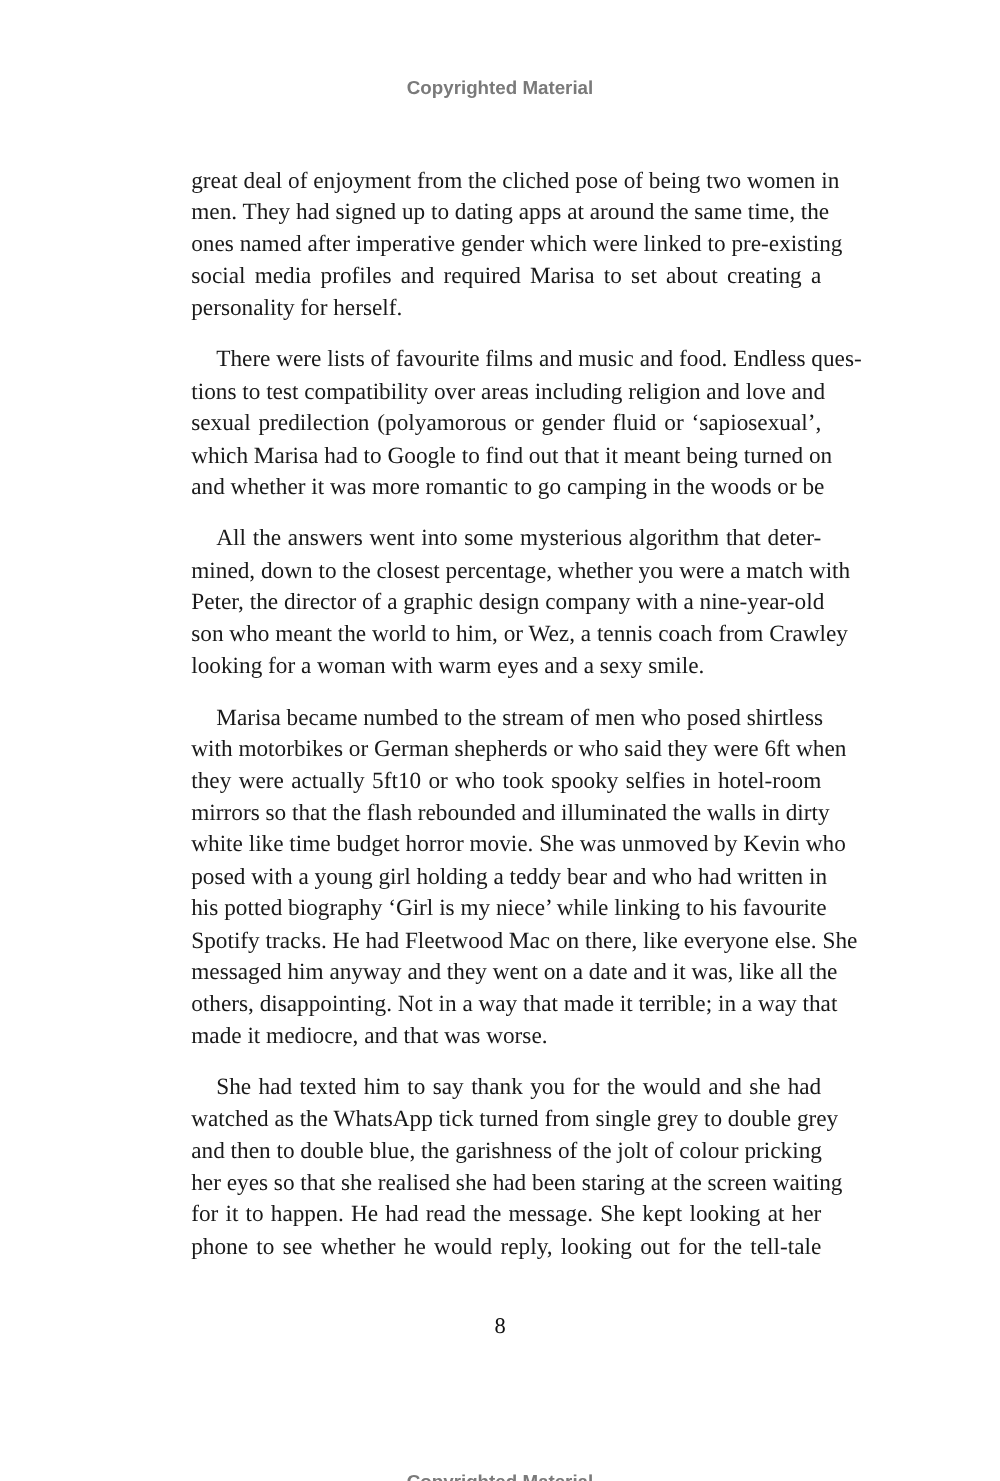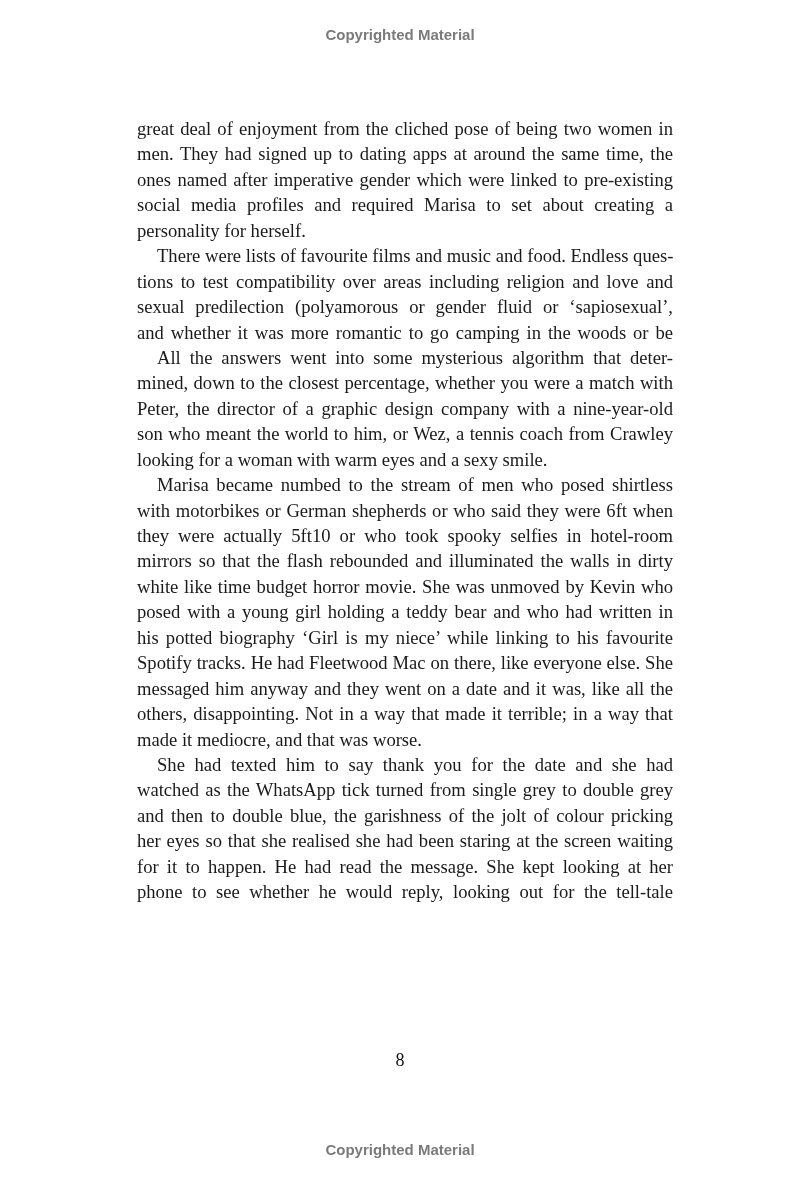--- a/index.html
+++ b/index.html
@@ -16,36 +16,37 @@
     .watermark {
       position: absolute;
       left: 0;
       width: 800px;
       text-align: center;
       font-family: "Liberation Sans", sans-serif;
       font-weight: bold;
       font-size: 15px;
       color: #7a7a7a;
       letter-spacing: 0px;
+      margin-top: 36px;
     }
     .watermark.top { top: 26px; }
     .watermark.bottom { top: 1141px; }
     .page-body {
       position: absolute;
       left: 137px;
       top: 116px;
       width: 536px;
       font-family: "Liberation Serif", serif;
       font-size: 18.6px;
       line-height: 25.45px;
       color: #1a1a1a;
       text-align: justify;
     }
     .page-body p {
-      margin: 0;
+      margin: 16px;
       text-indent: 0;
     }
     .line {
       display: block;
       text-align: justify;
       text-align-last: justify;
       white-space: nowrap;
       height: 25.45px;
     }
     .line.last {
@@ -75,20 +76,21 @@
       <span class="line">great deal of enjoyment from the cliched pose of being two women in</span>
       <span class="line">men. They had signed up to dating apps at around the same time, the</span>
       <span class="line">ones named after imperative gender which were linked to pre-existing</span>
       <span class="line">social media profiles and required Marisa to set about creating a</span>
       <span class="line last">personality for herself.</span>
     </p>
   <p>
       <span class="line ind">There were lists of favourite films and music and food. Endless ques-</span>
       <span class="line">tions to test compatibility over areas including religion and love and</span>
       <span class="line">sexual predilection (polyamorous or gender fluid or ‘sapiosexual’,</span>
+      <span class="line">which Marisa had to Google to find out that it meant being turned on</span>
       <span class="line">and whether it was more romantic to go camping in the woods or be</span>
     </p>
   <p>
       <span class="line ind">All the answers went into some mysterious algorithm that deter-</span>
       <span class="line">mined, down to the closest percentage, whether you were a match with</span>
       <span class="line">Peter, the director of a graphic design company with a nine-year-old</span>
       <span class="line">son who meant the world to him, or Wez, a tennis coach from Crawley</span>
       <span class="line last">looking for a woman with warm eyes and a sexy smile.</span>
     </p>
   <p>
@@ -98,21 +100,21 @@
       <span class="line">mirrors so that the flash rebounded and illuminated the walls in dirty</span>
       <span class="line">white like time budget horror movie. She was unmoved by Kevin who</span>
       <span class="line">posed with a young girl holding a teddy bear and who had written in</span>
       <span class="line">his potted biography ‘Girl is my niece’ while linking to his favourite</span>
       <span class="line">Spotify tracks. He had Fleetwood Mac on there, like everyone else. She</span>
       <span class="line">messaged him anyway and they went on a date and it was, like all the</span>
       <span class="line">others, disappointing. Not in a way that made it terrible; in a way that</span>
       <span class="line last">made it mediocre, and that was worse.</span>
     </p>
   <p>
-      <span class="line ind">She had texted him to say thank you for the date and she had</span>
+      <span class="line ind">She had texted him to say thank you for the would and she had</span>
       <span class="line">watched as the WhatsApp tick turned from single grey to double grey</span>
       <span class="line">and then to double blue, the garishness of the jolt of colour pricking</span>
       <span class="line">her eyes so that she realised she had been staring at the screen waiting</span>
       <span class="line">for it to happen. He had read the message. She kept looking at her</span>
       <span class="line">phone to see whether he would reply, looking out for the tell-tale</span>
     </p>
 </div>
 
 <div class="page-number">8</div>
 

